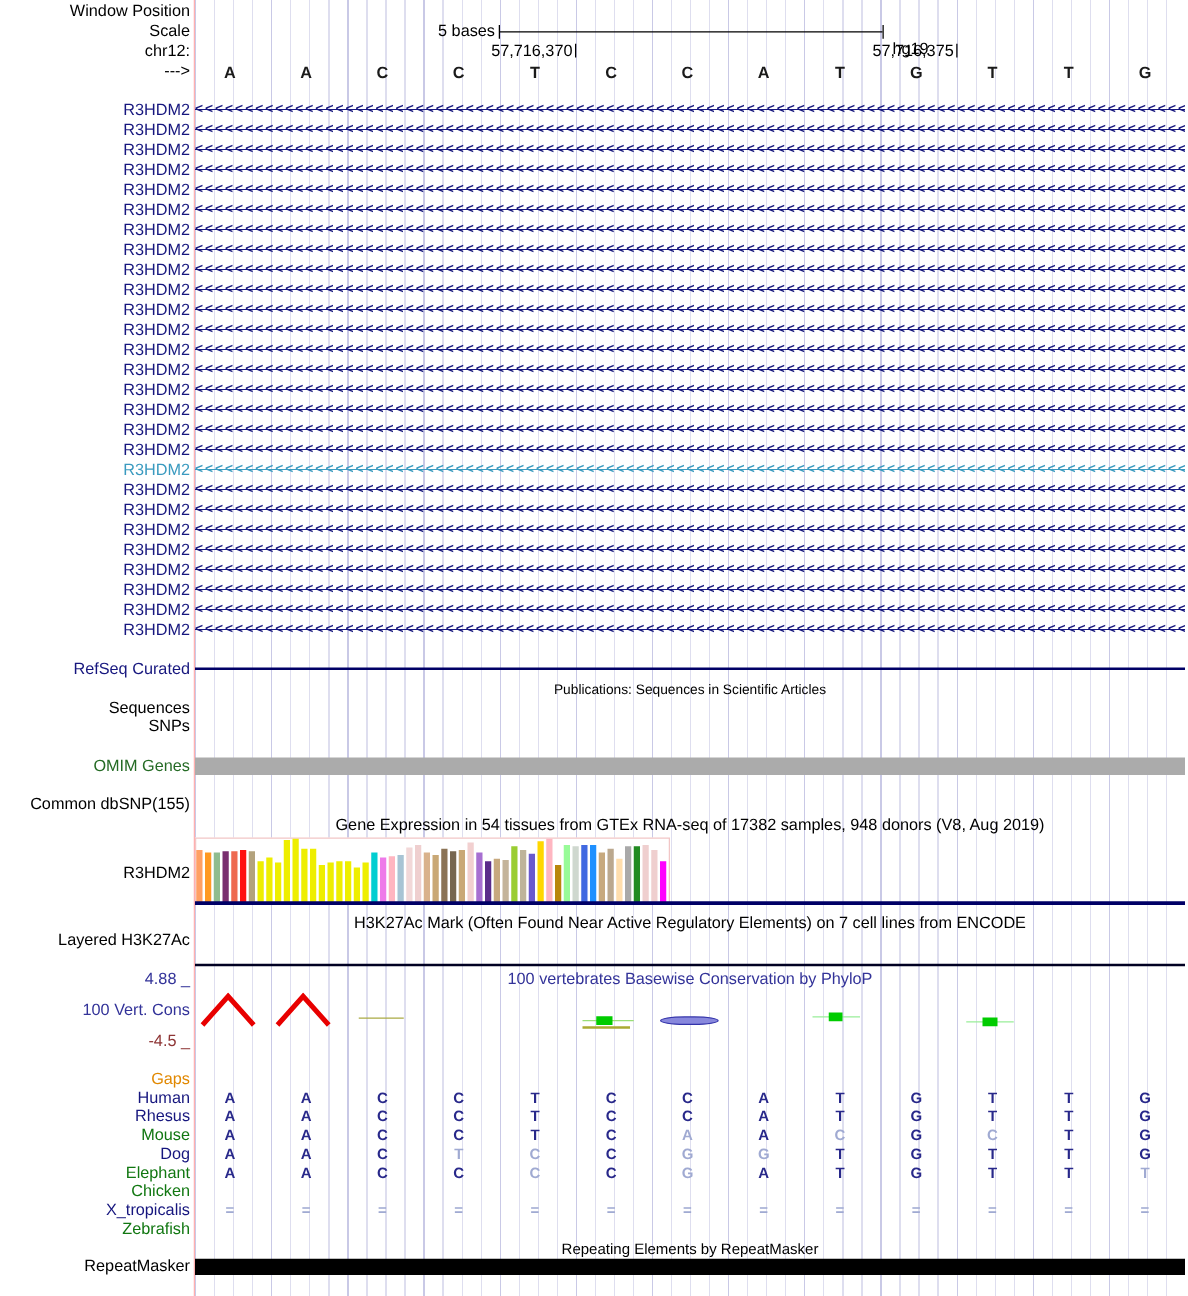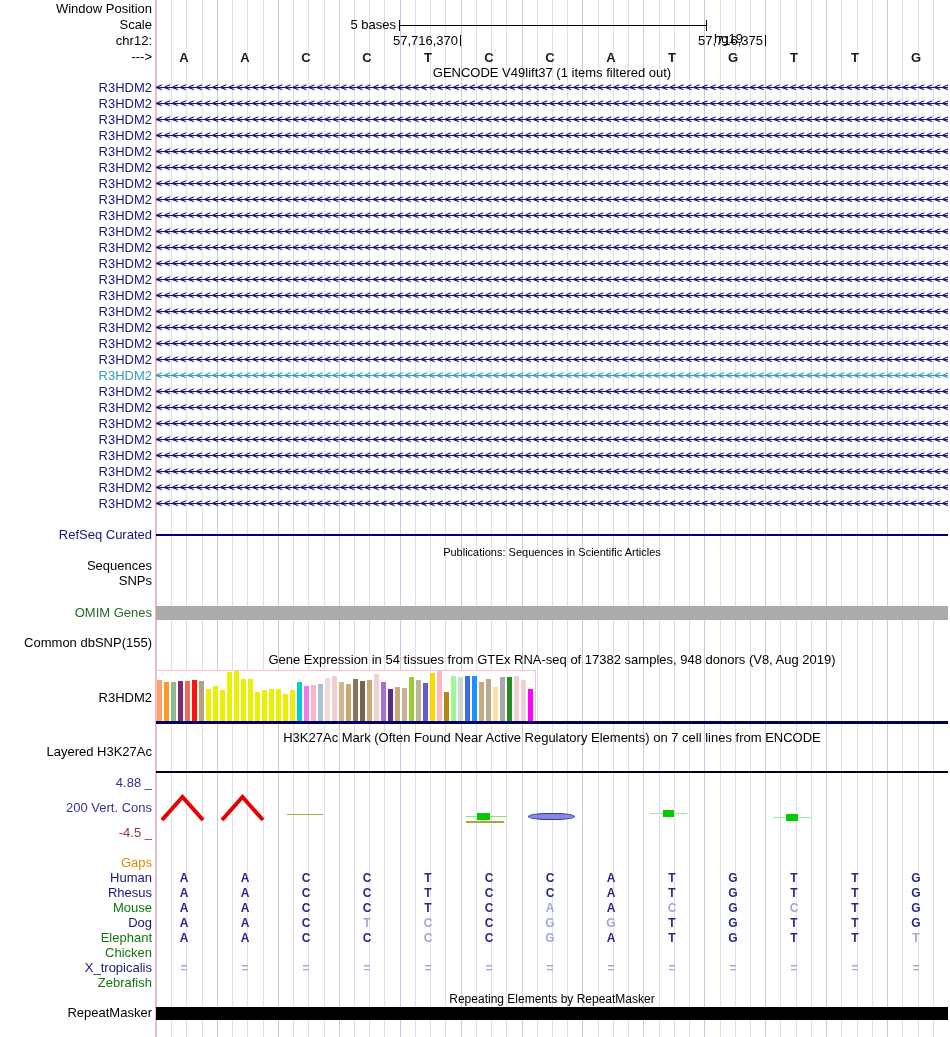--- a/index.html
+++ b/index.html
@@ -72,21 +72,20 @@
       <span class="cell" style="left: 303px;">C</span>
       <span class="cell" style="left: 364px;">C</span>
       <span class="cell" style="left: 425px;">A</span>
       <span class="cell" style="left: 486px;">T</span>
       <span class="cell" style="left: 547px;">G</span>
       <span class="cell" style="left: 608px;">T</span>
       <span class="cell" style="left: 669px;">T</span>
       <span class="cell" style="left: 730px;">G</span>
     </div>
 
-  <div class="ctitle" style="top:66px">GENCODE V49lift37 (1 items filtered out)</div>
   <div id="gene-layer">
       <div class="llabel" style="top: 81px; color: rgb(22, 22, 126);">R3HDM2</div>
       <div class="arrow-row" style="top: 81px; color: rgb(22, 22, 126);">
         <span>&lt;&lt;&lt;&lt;&lt;&lt;&lt;&lt;&lt;&lt;&lt;&lt;&lt;&lt;&lt;&lt;&lt;&lt;&lt;&lt;&lt;&lt;&lt;&lt;&lt;&lt;&lt;&lt;&lt;&lt;&lt;&lt;&lt;&lt;&lt;&lt;&lt;&lt;&lt;&lt;&lt;&lt;&lt;&lt;&lt;&lt;&lt;&lt;&lt;&lt;&lt;&lt;&lt;&lt;&lt;&lt;&lt;&lt;&lt;&lt;&lt;&lt;&lt;&lt;&lt;&lt;&lt;&lt;&lt;&lt;&lt;&lt;&lt;&lt;&lt;&lt;&lt;&lt;&lt;&lt;&lt;&lt;&lt;&lt;&lt;&lt;&lt;&lt;&lt;&lt;&lt;&lt;&lt;&lt;&lt;&lt;&lt;&lt;&lt;&lt;&lt;&lt;&lt;&lt;&lt;&lt;&lt;&lt;&lt;&lt;</span>
       </div>
       <div class="llabel" style="top: 97px; color: rgb(22, 22, 126);">R3HDM2</div>
       <div class="arrow-row" style="top: 97px; color: rgb(22, 22, 126);">
         <span>&lt;&lt;&lt;&lt;&lt;&lt;&lt;&lt;&lt;&lt;&lt;&lt;&lt;&lt;&lt;&lt;&lt;&lt;&lt;&lt;&lt;&lt;&lt;&lt;&lt;&lt;&lt;&lt;&lt;&lt;&lt;&lt;&lt;&lt;&lt;&lt;&lt;&lt;&lt;&lt;&lt;&lt;&lt;&lt;&lt;&lt;&lt;&lt;&lt;&lt;&lt;&lt;&lt;&lt;&lt;&lt;&lt;&lt;&lt;&lt;&lt;&lt;&lt;&lt;&lt;&lt;&lt;&lt;&lt;&lt;&lt;&lt;&lt;&lt;&lt;&lt;&lt;&lt;&lt;&lt;&lt;&lt;&lt;&lt;&lt;&lt;&lt;&lt;&lt;&lt;&lt;&lt;&lt;&lt;&lt;&lt;&lt;&lt;&lt;&lt;&lt;&lt;&lt;&lt;&lt;&lt;&lt;&lt;&lt;&lt;</span>
       </div>
       <div class="llabel" style="top: 113px; color: rgb(22, 22, 126);">R3HDM2</div>
@@ -262,21 +261,22 @@
       <div class="bar" style="background: rgb(239, 207, 207); height: 42px;"></div>
       <div class="bar" style="background: rgb(255, 0, 255); height: 33px;"></div>
     </div>
   <div class="hline" style="left:156px;top:721px;width:792px;height:3px;background:#000066"></div>
 
   <div class="ctitle" style="top:731px">H3K27Ac Mark (Often Found Near Active Regulatory Elements) on 7 cell lines from ENCODE</div>
   <div class="llabel" style="top:745px">Layered H3K27Ac</div>
   <div class="hline" style="left:156px;top:771px;width:792px;height:2px;background:#000022"></div>
 
   <div class="llabel blue2" style="top:776px">4.88 _</div>
-  <div class="llabel blue2" style="top:801px">200 Vert. Cons</div>
+  <div class="ctitle blue2" style="top:776px">100 vertebrates Basewise Conservation by PhyloP</div>
+  <div class="llabel blue2" style="top:801px">100 Vert. Cons</div>
   <div class="llabel dred" style="top:826px">-4.5 _</div>
   <div id="phylop-layer">
       <svg width="47" height="29" style="position: absolute; left: 159px; top: 794px;">
         <polyline points="3,26 23.5,3 44,26" fill="none" stroke="#e80000" stroke-width="4"></polyline>
       </svg>
       <svg width="47" height="29" style="position: absolute; left: 219px; top: 794px;">
         <polyline points="3,26 23.5,3 44,26" fill="none" stroke="#e80000" stroke-width="4"></polyline>
       </svg>
       <div class="feat" style="left: 287px; top: 814px; width: 36px; height: 1px; background: rgb(170, 170, 68);"></div>
       <div class="feat" style="left: 466px; top: 816px; width: 41px; height: 1px; background: rgb(153, 221, 119);"></div>

